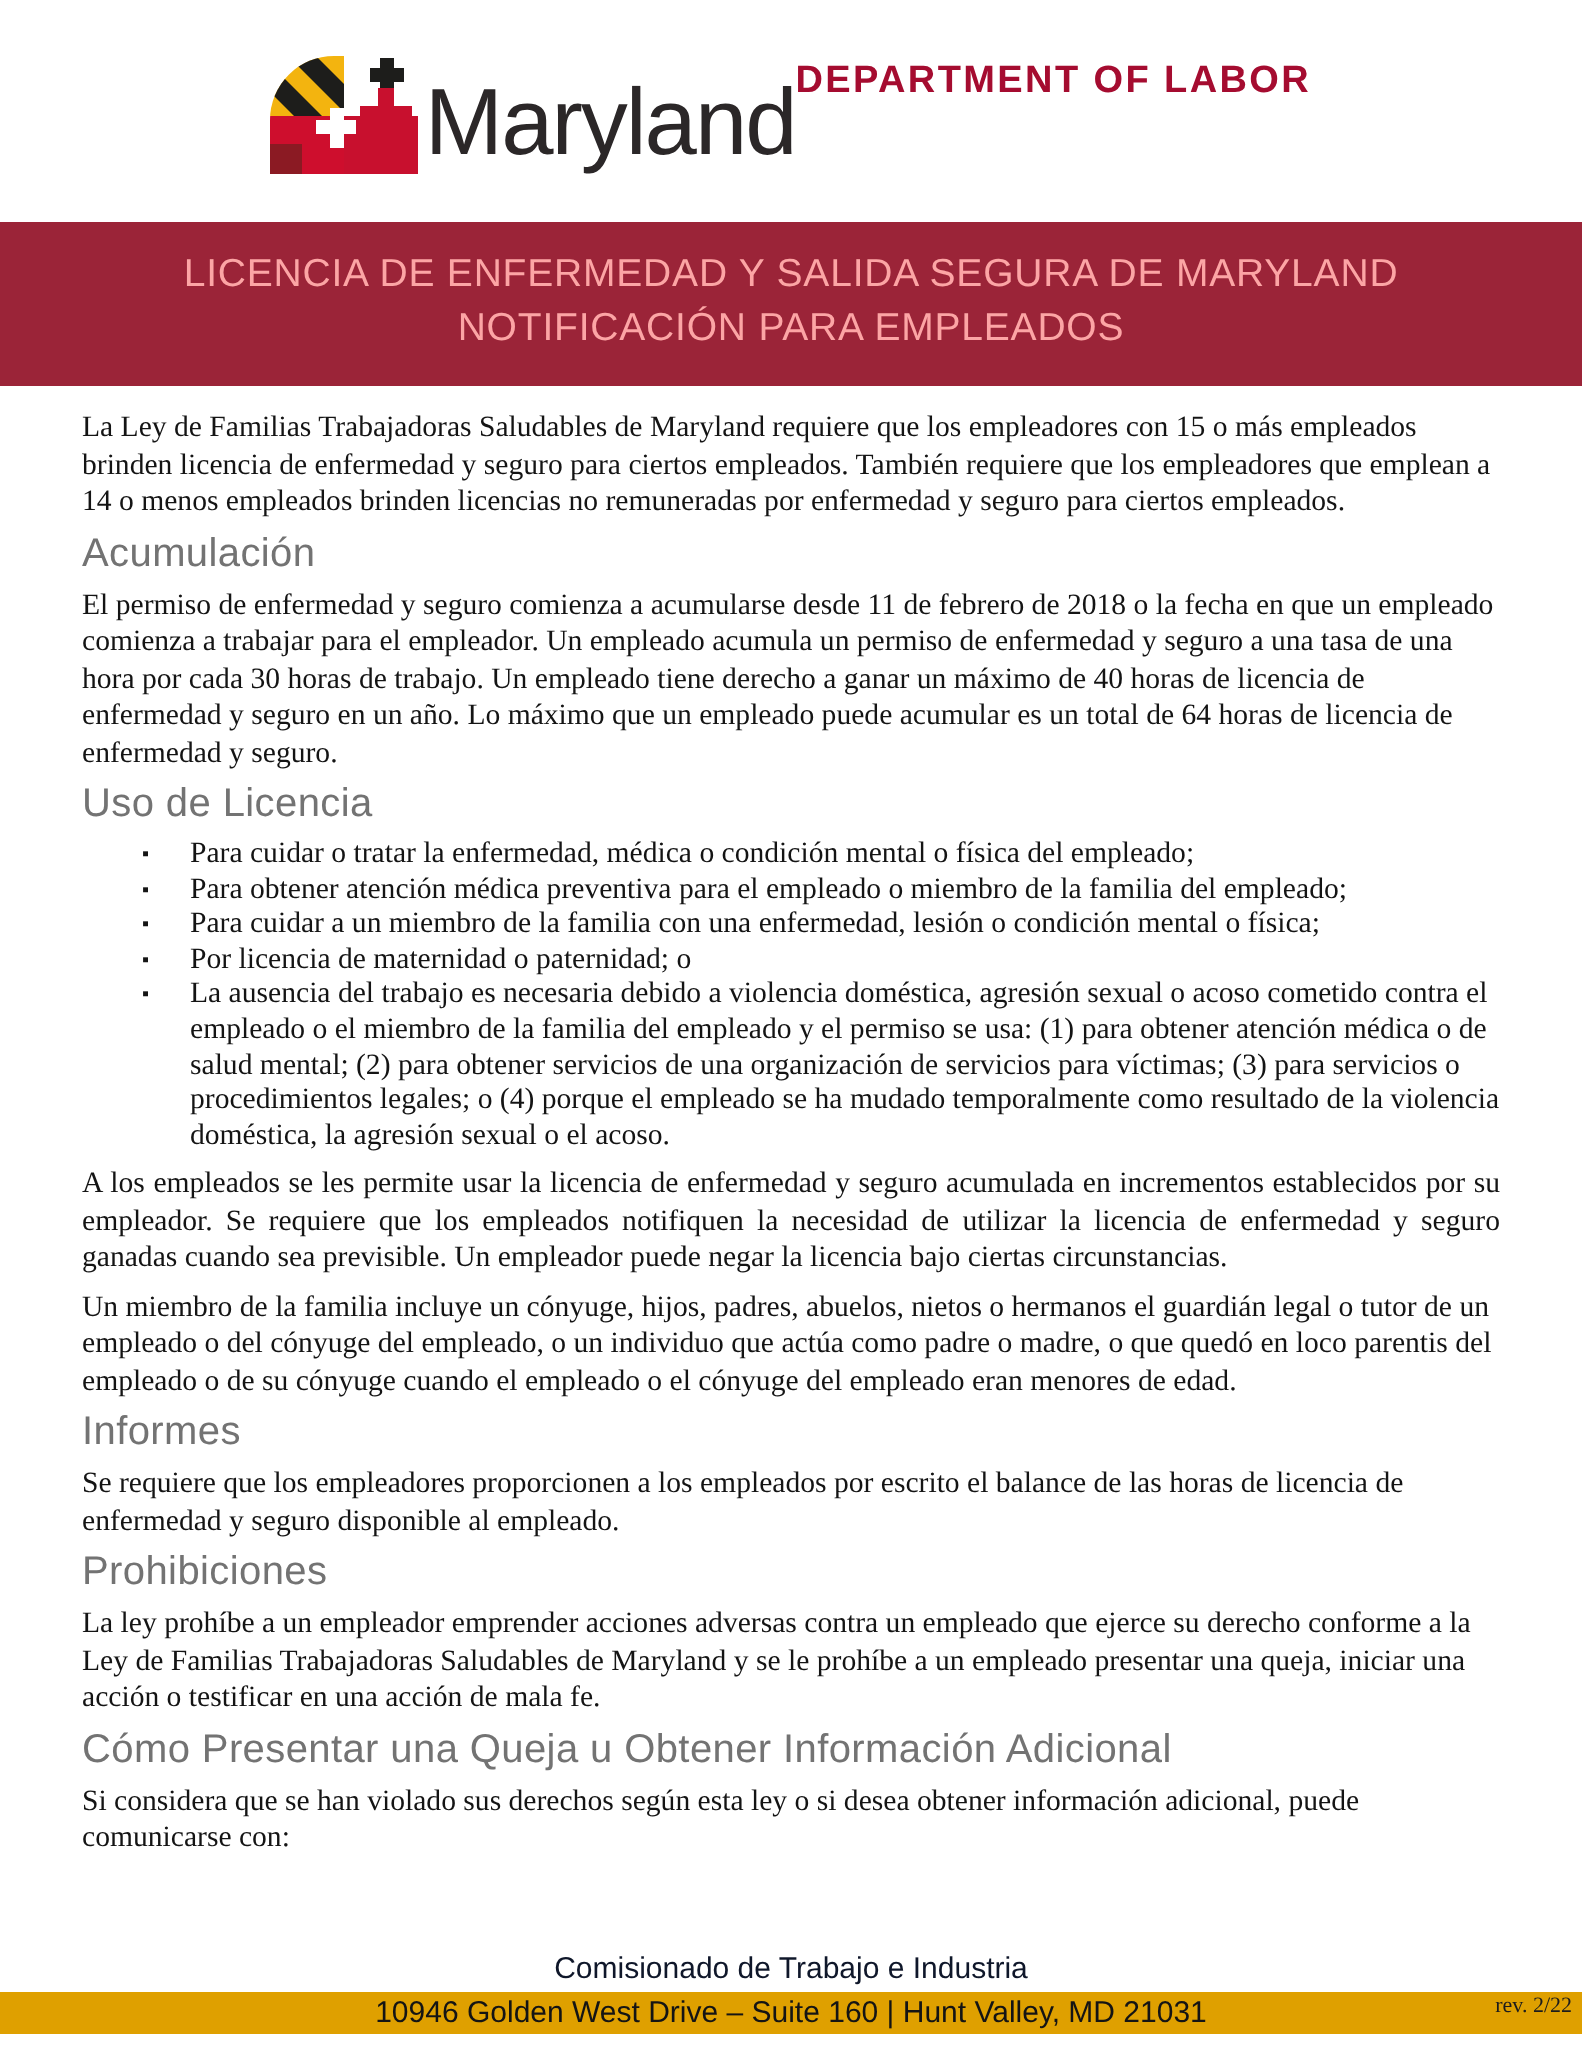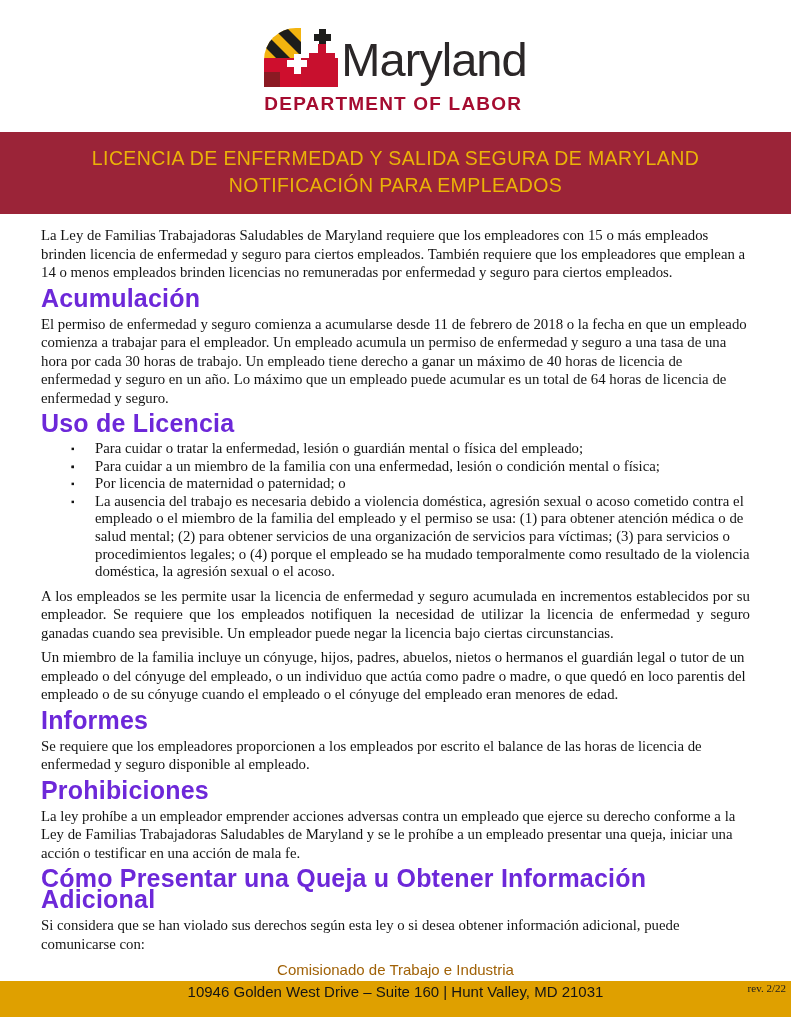--- a/index.html
+++ b/index.html
@@ -9,21 +9,21 @@
     background:#ffffff;
     overflow:hidden;
     font-family:"Liberation Serif", serif;
     color:#141414;
   }
   
   .header{
     padding-top:28px;
     display:flex;justify-content:center;
   }
-  .logo{display:flex;flex-direction:column;}
+  .logo{display:flex;flex-direction:row;}
   .logo-top{display:flex;align-items:center;}
   .brand-name{
     font-family:"Liberation Sans", sans-serif;
     font-size:47px;
     color:#2b2728;
     letter-spacing:-1px;
     margin-left:3px;
     line-height:1;
   }
   .dept-name{
@@ -32,44 +32,44 @@
     font-weight:bold;
     letter-spacing:1.2px;
     color:var(--dept_red,#a50c30);
     margin-top:3px;
     line-height:1;
   }
   
   .banner{
     margin-top:19px;
     background:var(--banner_bg,#9b2438);
-    color:#eab308;
+    color:#fca5a5;
     text-align:center;
     font-family:"Liberation Sans", sans-serif;
     font-size:19.5px;
     letter-spacing:0.4px;
     line-height:27px;
     padding:13px 30px 15px 30px;
   }
   
   .main{
     padding:12px 41px 0 41px;
   }
   .para{
     font-size:14.8px;
     line-height:18.5px;
     margin:0 0 6px 0;
   }
   .para.justified{text-align:justify;}
   .section-heading{
     font-family:"Liberation Sans", sans-serif;
-    font-size:25px;
-    font-weight:bold;
+    font-size:20px;
+    font-weight:normal;
     letter-spacing:0.2px;
-    color:#6d28d9;
+    color:#737373;
     line-height:21px;
     margin:2px 0 6px 0;
   }
   .bullet-list{
     list-style:none;
     margin:2px 0 6px 0;
     padding:0 0 0 30px;
   }
   .bullet-list li{
     position:relative;
@@ -87,27 +87,27 @@
   
   .footer{
     position:absolute;
     left:0;right:0;bottom:7px;
     background:#ffffff;
   }
   .commissioner{
     text-align:center;
     font-family:"Liberation Sans", sans-serif;
     font-size:15px;
-    color:#a16207;
+    color:#0f172a;
     line-height:18px;
     margin-bottom:2px;
   }
   .gold-bar{
     position:relative;
-    height:36px;
+    height:21px;
     background:var(--gold,#dfa000);
   }
   .address{
     display:block;
     text-align:center;
     font-family:"Liberation Sans", sans-serif;
     font-size:15px;
     color:#141414;
     line-height:21px;
   }
@@ -166,22 +166,22 @@
   <div class="main">
 
     <p class="para">La Ley de Familias Trabajadoras Saludables de Maryland requiere que los empleadores con 15 o más empleados brinden licencia de enfermedad y seguro para ciertos empleados. También requiere que los empleadores que emplean a 14 o menos empleados brinden licencias no remuneradas por enfermedad y seguro para ciertos empleados.</p>
 
     <h2 class="section-heading">Acumulación</h2>
     <p class="para">El permiso de enfermedad y seguro comienza a acumularse desde 11 de febrero de 2018 o la fecha en que un empleado comienza a trabajar para el empleador. Un empleado acumula un permiso de enfermedad y seguro a una tasa de una hora por cada 30 horas de trabajo. Un empleado tiene derecho a ganar un máximo de 40 horas de licencia de enfermedad y seguro en un año. Lo máximo que un empleado puede acumular es un total de 64 horas de licencia de enfermedad y seguro.</p>
 
     <h2 class="section-heading">Uso de Licencia</h2>
 
     <ul class="bullet-list">
-      <li><span class="bullet-glyph">▪</span><span>Para cuidar o tratar la enfermedad, lesión o guardián mental o física del empleado;</span></li>
-      <li><span class="bullet-glyph">▪</span></li>
+      <li><span class="bullet-glyph">▪</span><span>Para cuidar o tratar la enfermedad, médica o condición mental o física del empleado;</span></li>
+      <li><span class="bullet-glyph">▪</span><span>Para obtener atención médica preventiva para el empleado o miembro de la familia del empleado;</span></li>
       <li><span class="bullet-glyph">▪</span><span>Para cuidar a un miembro de la familia con una enfermedad, lesión o condición mental o física;</span></li>
       <li><span class="bullet-glyph">▪</span><span>Por licencia de maternidad o paternidad; o</span></li>
       <li><span class="bullet-glyph">▪</span><span>La ausencia del trabajo es necesaria debido a violencia doméstica, agresión sexual o acoso cometido contra el empleado o el miembro de la familia del empleado y el permiso se usa: (1) para obtener atención médica o de salud mental; (2) para obtener servicios de una organización de servicios para víctimas; (3) para servicios o procedimientos legales; o (4) porque el empleado se ha mudado temporalmente como resultado de la violencia doméstica, la agresión sexual o el acoso.</span></li>
     </ul>
 
     <p class="para justified">A los empleados se les permite usar la licencia de enfermedad y seguro acumulada en incrementos establecidos por su empleador. Se requiere que los empleados notifiquen la necesidad de utilizar la licencia de enfermedad y seguro ganadas cuando sea previsible. Un empleador puede negar la licencia bajo ciertas circunstancias.</p>
     <p class="para">Un miembro de la familia incluye un cónyuge, hijos, padres, abuelos, nietos o hermanos el guardián legal o tutor de un empleado o del cónyuge del empleado, o un individuo que actúa como padre o madre, o que quedó en loco parentis del empleado o de su cónyuge cuando el empleado o el cónyuge del empleado eran menores de edad.</p>
 
     <h2 class="section-heading">Informes</h2>
     <p class="para">Se requiere que los empleadores proporcionen a los empleados por escrito el balance de las horas de licencia de enfermedad y seguro disponible al empleado.</p>

